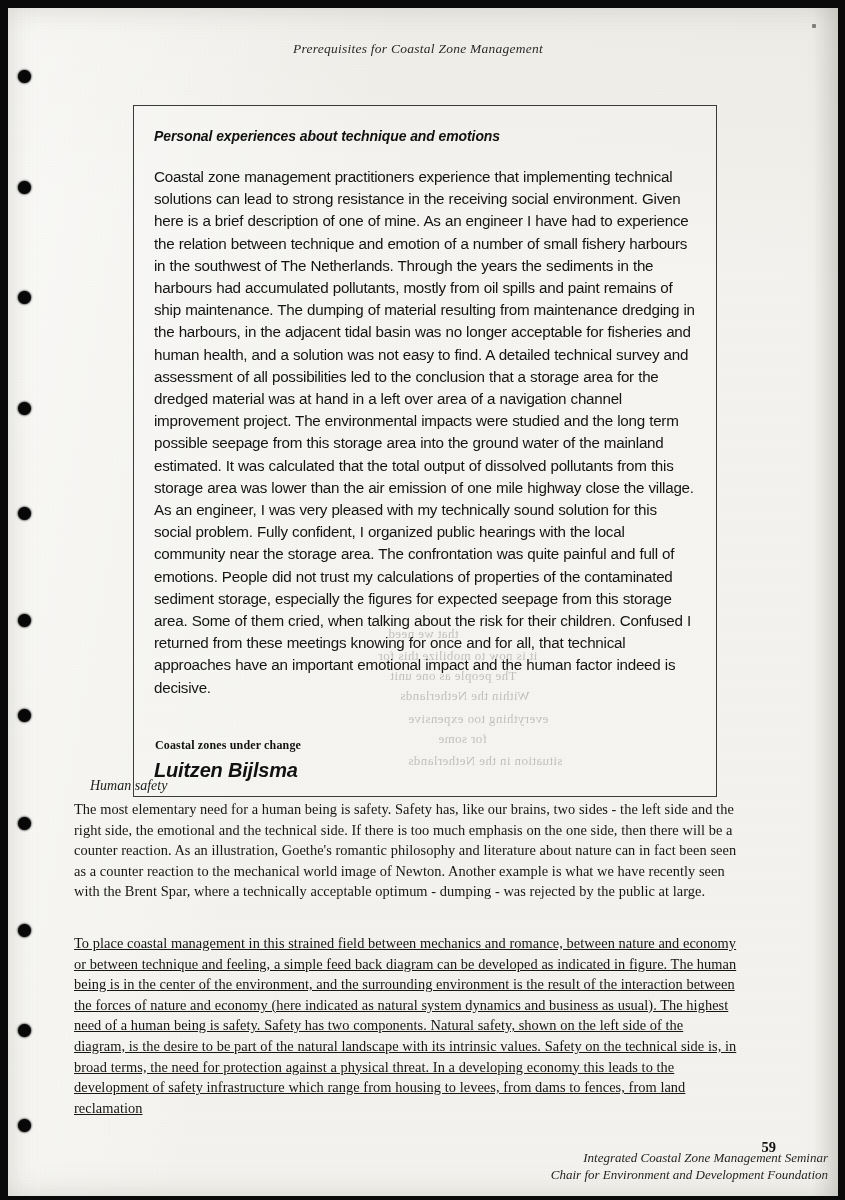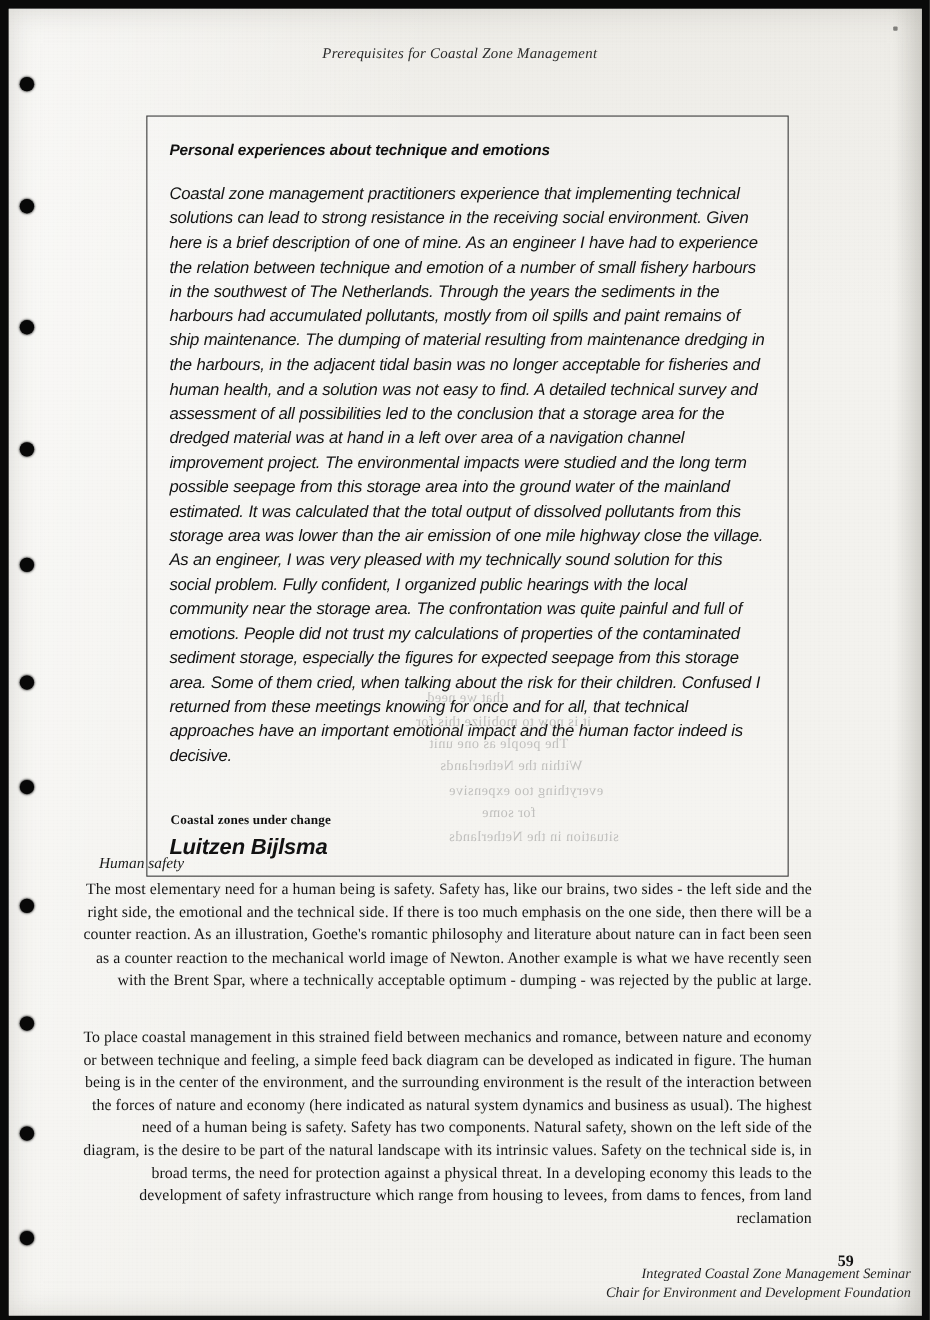--- a/index.html
+++ b/index.html
@@ -98,21 +98,20 @@
     font-family: "Liberation Sans", sans-serif;
     font-weight: bold;
     font-style: italic;
     font-size: 14px;
     color: #111;
     letter-spacing: -0.1px;
     margin: 0 0 22px 0;
   }
   .quote-para {
     font-family: "Liberation Sans", sans-serif;
-    font-style: italic;
     font-size: 15.2px;
     line-height: 22.2px;
     color: #141414;
     margin: 0;
     letter-spacing: -0.25px;
     word-spacing: 0.3px;
   }
   #quote-signature {
     font-family: "Liberation Sans", sans-serif;
     font-style: italic;
@@ -146,26 +145,26 @@
     color: #1a1a1a;
   }
   .body-para {
     position: absolute;
     left: 66px;
     width: 664px;
     font-family: "Liberation Serif", serif;
     font-size: 14.4px;
     line-height: 20.6px;
     color: #161616;
-    text-align: right;
+    text-align: left;
     letter-spacing: 0.05px;
     margin: 0;
   }
   #para-1 { top: 791px; }
-  #para-2 { top: 925px; }
+  #para-2 { top: 925px; text-decoration: underline; }
 
   
   #footer {
     position: absolute;
     left: 0;
     top: 1142px;
     width: 820px;
     text-align: right;
     font-family: "Liberation Serif", serif;
     font-style: italic;

